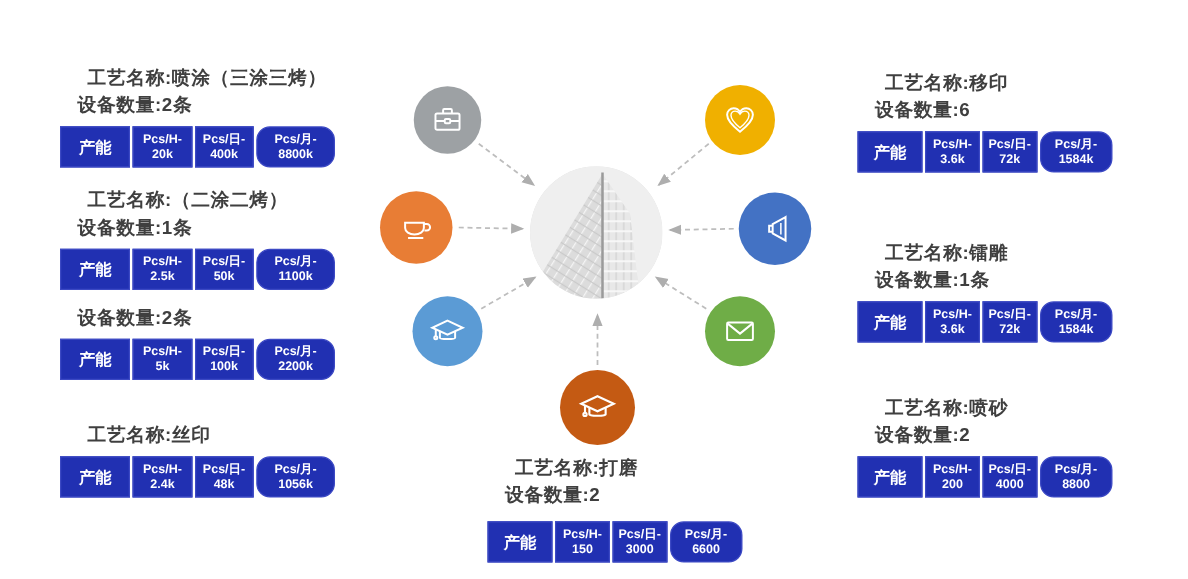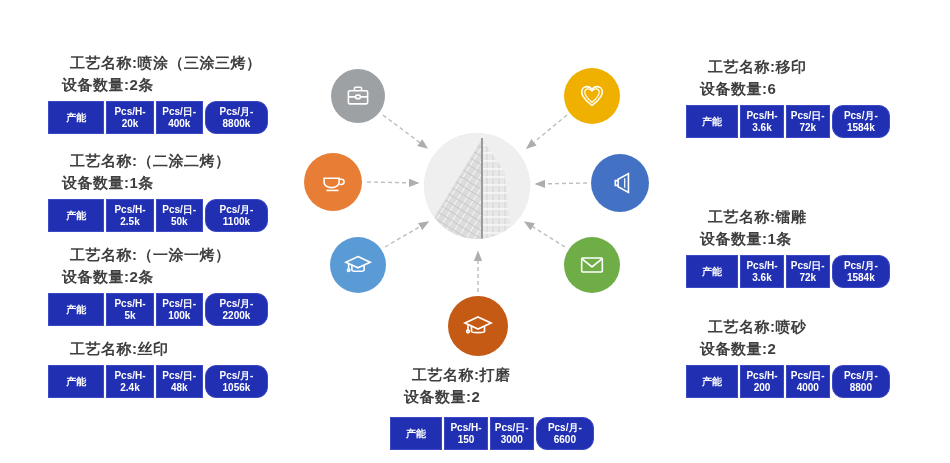--- a/index.html
+++ b/index.html
@@ -13,21 +13,21 @@
     font-size:15px;font-weight:bold;color:#3f3f3f;line-height:22px;
     padding-left:14px;white-space:nowrap;letter-spacing:0.5px;
   }
   .ptitle.first{padding-left:22px;}
   .ptable{display:flex;gap:2px;margin-top:5px;height:33px;}
   .cell{
     background:#2130b2;color:#fff;flex:1;display:flex;flex-direction:column;
     align-items:center;justify-content:center;font-size:10px;font-weight:bold;
     line-height:11.5px;text-align:center;border:1px solid #3c49c4;box-sizing:border-box;
   }
-  .cell.cap{flex:1.2;font-size:10px;text-align:center;}
+  .cell.cap{flex:1.2;font-size:13px;text-align:center;}
   .cell.wide{flex:1.35;border-radius:11px;}
   .icircle{
     position:absolute;border-radius:50%;display:flex;align-items:center;justify-content:center;
   }
   .icircle svg{display:block;}
   #arrow-layer{position:absolute;left:0;top:0;pointer-events:none;}
   #hub-photo{position:absolute;border-radius:50%;overflow:hidden;box-shadow:0 0 0 1px #e4e4e4 inset;}
 </style>
 </head>
 <body>
@@ -168,21 +168,20 @@
           <span>50k</span>
         </div>
       <div class="cell wide">
           <span>Pcs/月-</span>
           <span>1100k</span>
         </div>
     </div>
   </div>
 
   <div class="pblock" style="left:48px;top:244px;width:220px;">
-    <div class="ptitle first">工艺名称:（一涂一烤）</div>
     <div class="ptitle">设备数量:2条</div>
     <div class="ptable">
       <div class="cell cap">产能</div>
       <div class="cell">
           <span>Pcs/H-</span>
           <span>5k</span>
         </div>
       <div class="cell">
           <span>Pcs/日-</span>
           <span>100k</span>
@@ -226,21 +225,21 @@
           <span>Pcs/日-</span>
           <span>72k</span>
         </div>
       <div class="cell wide">
           <span>Pcs/月-</span>
           <span>1584k</span>
         </div>
     </div>
   </div>
 
-  <div class="pblock" style="left:686px;top:206px;width:204px;">
+  <div class="pblock" style="left:686px;top:192px;width:204px;">
     <div class="ptitle first">工艺名称:镭雕</div>
     <div class="ptitle">设备数量:1条</div>
     <div class="ptable">
       <div class="cell cap">产能</div>
       <div class="cell">
           <span>Pcs/H-</span>
           <span>3.6k</span>
         </div>
       <div class="cell">
           <span>Pcs/日-</span>

